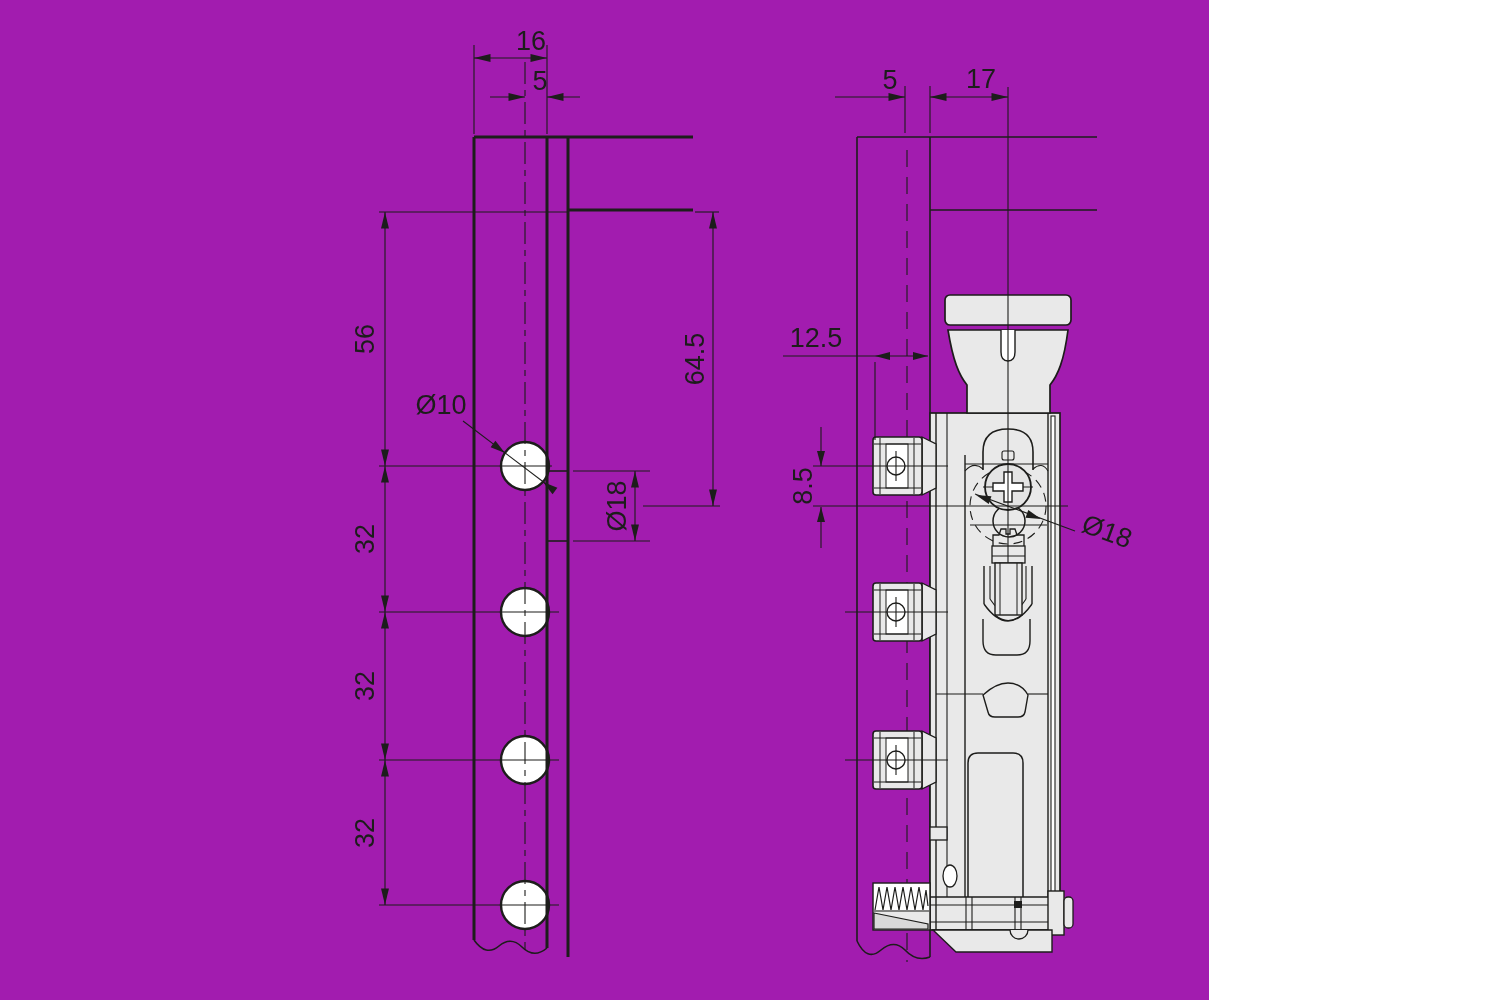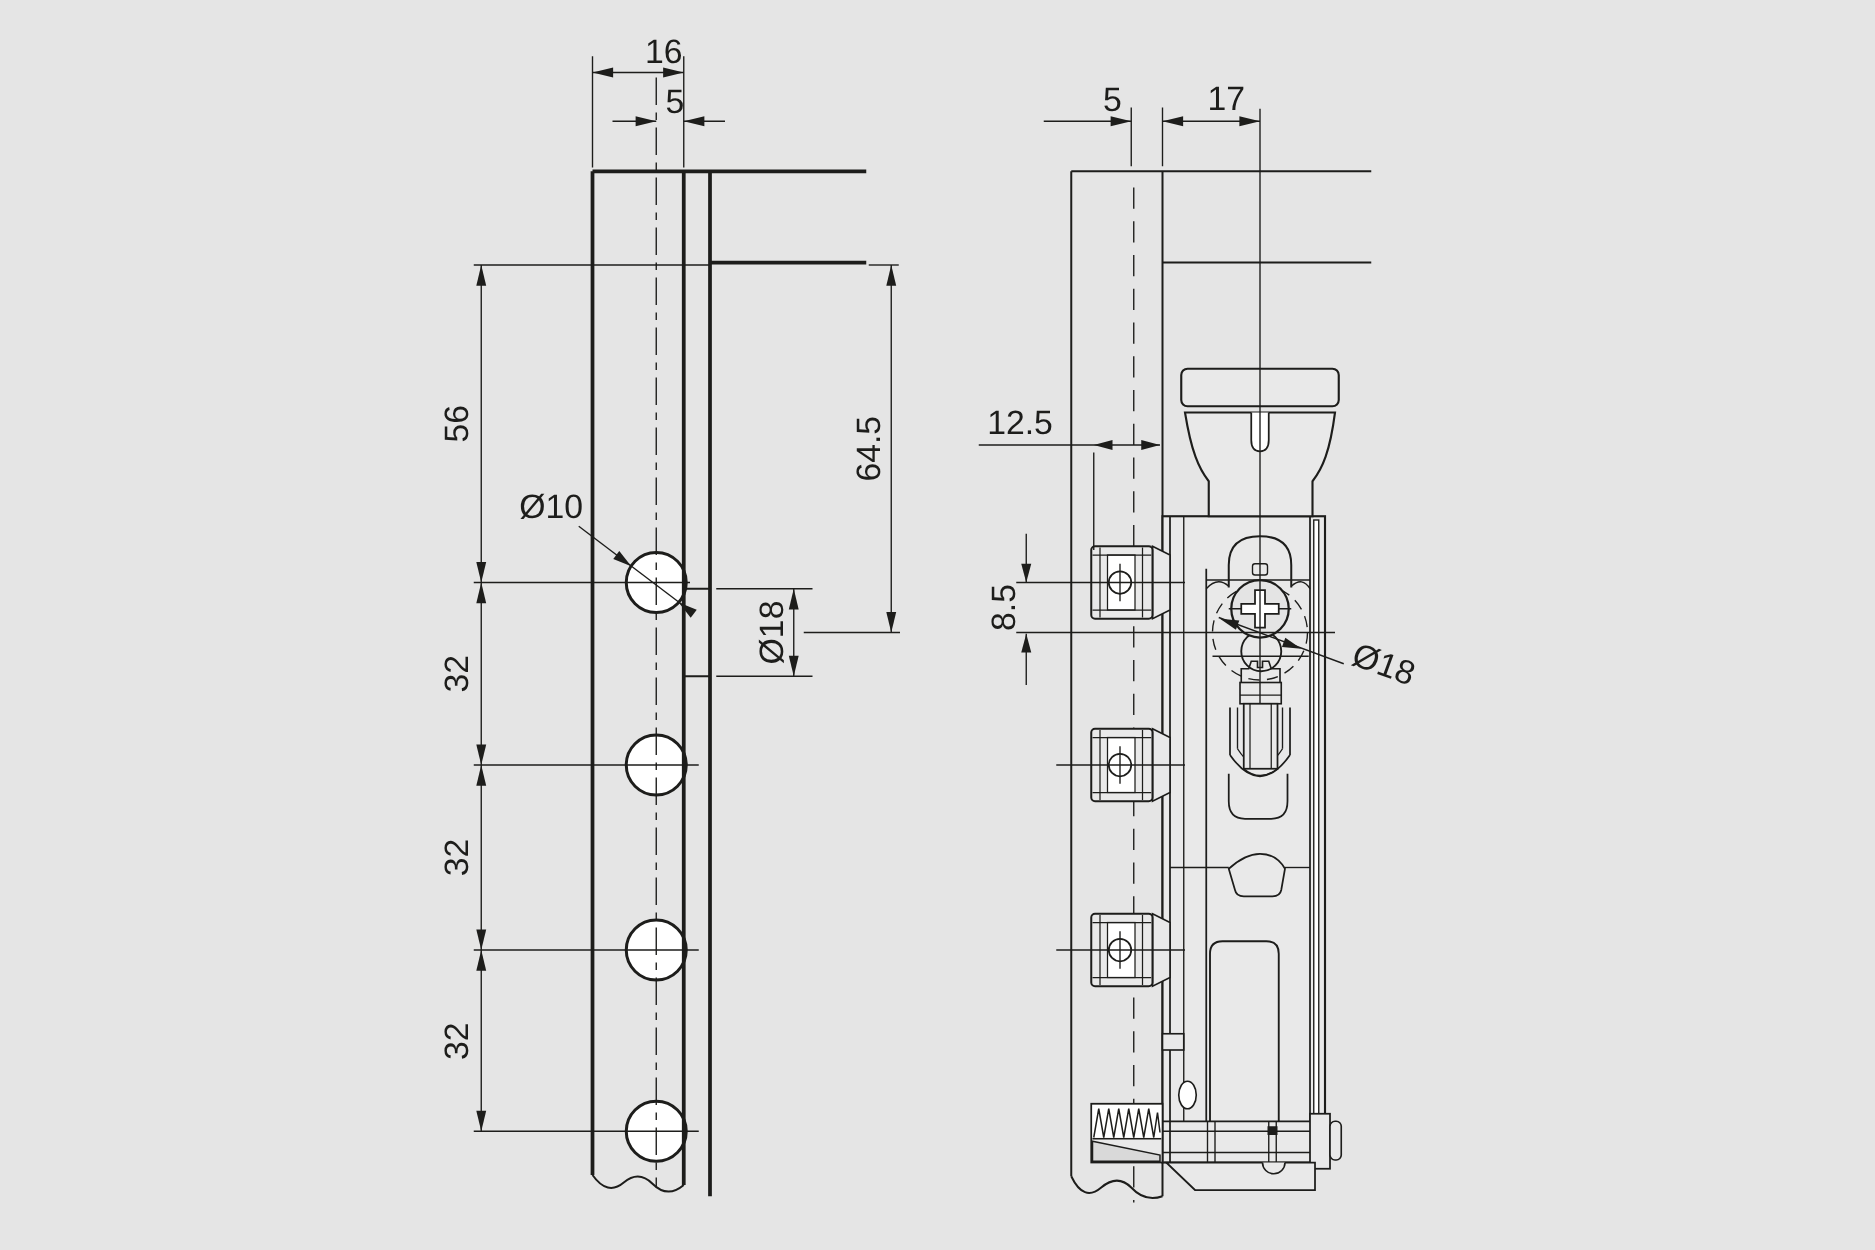--- a/index.html
+++ b/index.html
@@ -1,16 +1,16 @@
 <!DOCTYPE html>
 <html><head>
 <meta charset="utf-8">
 <style>
   html,body{margin:0;padding:0;background:#ffffff;}
-  .stage{position:relative;width:1500px;height:1000px;background:#e5e5e5;overflow:hidden;
+  .stage{position:relative;width:1209px;height:1000px;background:#a21caf;overflow:hidden;
          font-family:"Liberation Sans", sans-serif;}
   svg{position:absolute;left:0;top:0;}
   text{font-family:"Liberation Sans", sans-serif;font-size:27px;fill:#1d1d1b;}
   .thin{stroke:#1d1d1b;stroke-width:1.1;fill:none;}
   .part{stroke:#1d1d1b;stroke-width:1.6;fill:none;}
   .thick{stroke:#1d1d1b;stroke-width:3;fill:none;}
   .body{fill:#e9e9e9;stroke:#1d1d1b;stroke-width:1.7;}
   .bodyln{stroke:#1d1d1b;fill:none;}
   .whitefill{fill:#ffffff;stroke:#1d1d1b;}
   .dim{stroke:#1d1d1b;stroke-width:1.1;fill:none;}

